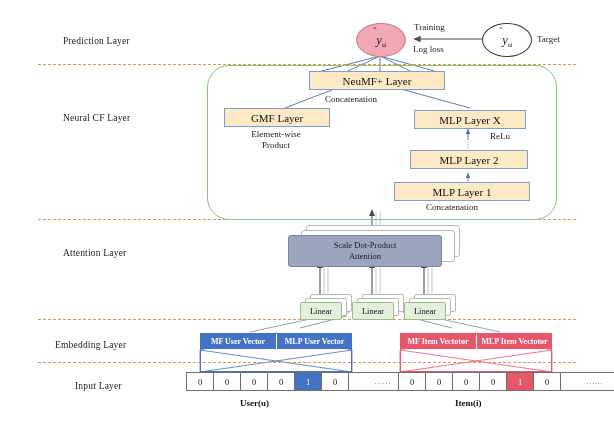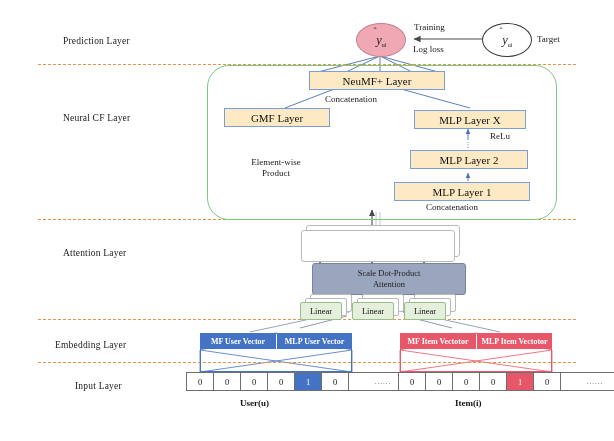--- a/index.html
+++ b/index.html
@@ -197,31 +197,31 @@
       <span>y</span><sub>ui</sub>
     </span>
   </div>
   <div class="abs" style="left:501px;top:26px;font-size:9px;">̂</div>
   <div class="note" style="left:537px;top:34px;">Target</div>
 
   <div class="ybox" style="left:309px;top:71px;width:134px;height:17px;">NeuMF+ Layer</div>
   <div class="note" style="left:325px;top:94px;">Concatenation</div>
 
   <div class="ybox" style="left:224px;top:108px;width:104px;height:17px;">GMF Layer</div>
-  <div class="note" style="left:237px;top:129px;width:78px;margin-top:28px;">Element-wise<br>Product</div>
+  <div class="note" style="left:237px;top:129px;width:78px;">Element-wise<br>Product</div>
 
   <div class="ybox" style="left:414px;top:110px;width:110px;height:17px;">MLP Layer X</div>
   <div class="note" style="left:490px;top:131px;">ReLu</div>
   <div class="ybox" style="left:410px;top:150px;width:116px;height:17px;">MLP Layer 2</div>
   <div class="ybox" style="left:394px;top:182px;width:134px;height:17px;">MLP Layer 1</div>
   <div class="note" style="left:426px;top:202px;">Concatenation</div>
 
   <div class="att-sh" style="left:306px;top:225px;"></div>
   <div class="att-sh" style="left:301px;top:230px;"></div>
-  <div class="att" style="left:312px;top:235px;margin-top:28px;">
+  <div class="att" style="left:288px;top:235px;">
     <span>Scale Dot-Product</span>
     <span>Attention</span>
   </div>
 
   <div class="lin-wrap" style="left:300px;top:294px;">
     <div class="lin-sh" style="left:10px;top:0;"></div>
     <div class="lin-sh" style="left:5px;top:4px;"></div>
     <div class="lin">Linear</div>
   </div>
   <div class="lin-wrap" style="left:352px;top:294px;">

